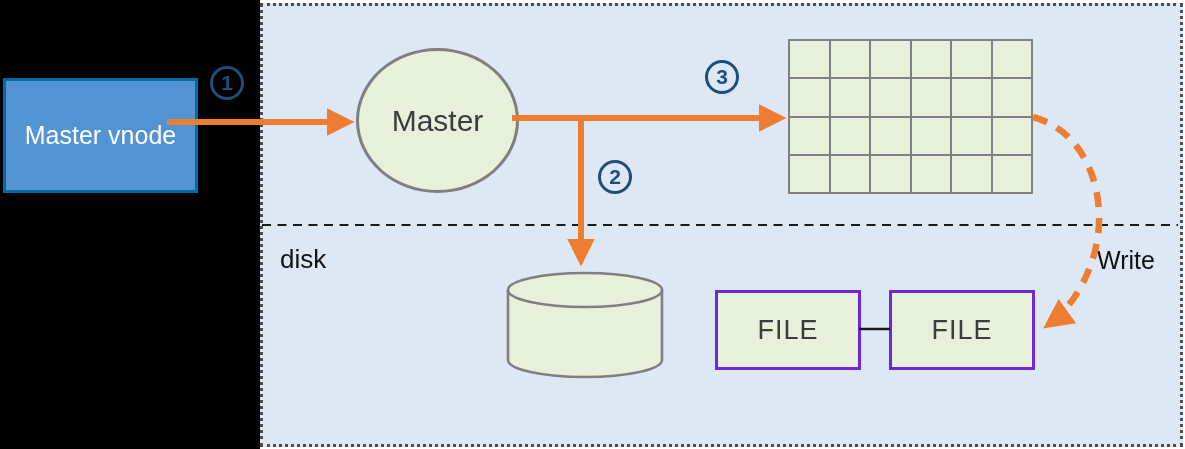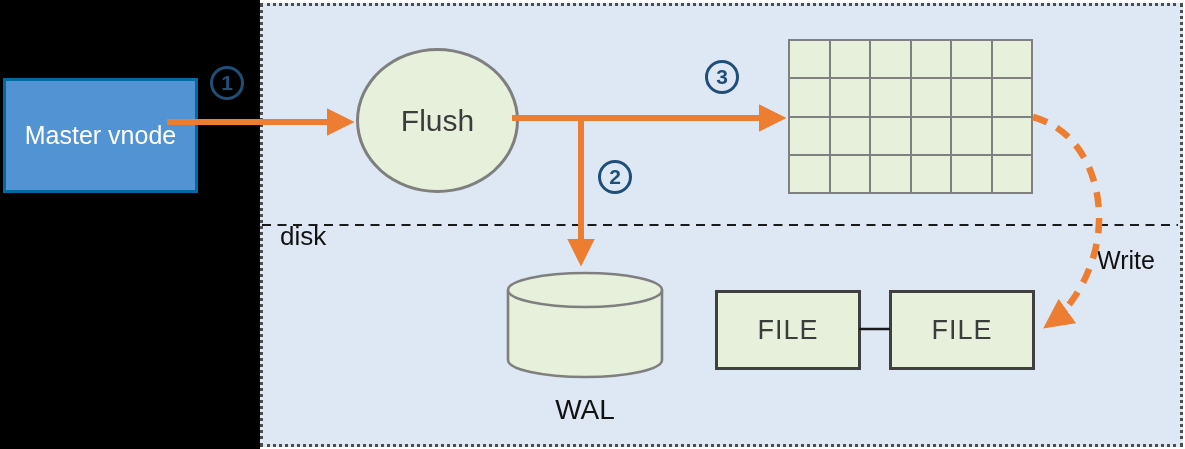--- a/index.html
+++ b/index.html
@@ -26,28 +26,28 @@
                  background:#E6F0DB;border:3px solid #7F7F7F;border-radius:50%;
                  display:flex;align-items:center;justify-content:center;
                  font-size:30px;color:#3C3C3C;}
 
   .memtable{position:absolute;left:788px;top:39px;width:241px;height:151px;
             background:#808080;border:2px solid #808080;
             display:grid;grid-gap:2px;}
   .memtable .cell{background:#E6F0DB;}
 
   .file-box{position:absolute;width:140px;height:74px;background:#E6F0DB;
-            border:3px solid #404040;display:flex;align-items:center;justify-content:center;
+            border:3px solid #6d28d9;display:flex;align-items:center;justify-content:center;
             font-size:27px;color:#3C3C3C;letter-spacing:1px;}
   .file-box.f1{left:715px;top:290px;}
   .file-box.f2{left:889px;top:290px;}
 
   .lbl{position:absolute;color:#111111;white-space:nowrap;}
   .lbl-memory{left:280px;top:194px;font-size:26px;}
-  .lbl-disk{left:280px;top:221px;font-size:26px;}
+  .lbl-disk{left:280px;top:244px;font-size:26px;}
   .lbl-wal{left:505px;top:394px;width:160px;text-align:center;font-size:28px;}
   .lbl-flush{left:1097px;top:246px;font-size:25px;}
   .lbl-slave{right:25px;top:402px;font-size:27px;}
 
   .wal-svg{position:absolute;left:505px;top:268px;}
 
   .overlay{position:absolute;left:0;top:0;z-index:5;pointer-events:none;}
 </style>
 </head>
 <body>
@@ -66,21 +66,21 @@
     <span>1</span>
   </div>
   <div class="badge b2">
     <span>2</span>
   </div>
   <div class="badge b3">
     <span>3</span>
   </div>
 
   <div class="write-ellipse">
-    <span>Flush</span>
+    <span>Master</span>
   </div>
 
   <div class="memtable" style="grid-template-columns: repeat(6, 1fr); grid-template-rows: repeat(4, 1fr);">
       <div class="cell"></div>
       <div class="cell"></div>
       <div class="cell"></div>
       <div class="cell"></div>
       <div class="cell"></div>
       <div class="cell"></div>
       <div class="cell"></div>
@@ -100,21 +100,20 @@
       <div class="cell"></div>
       <div class="cell"></div>
       <div class="cell"></div>
       <div class="cell"></div>
     </div>
 
   <svg class="wal-svg" width="160" height="114" viewBox="0 0 160 114">
     <path d="M3,22 V92 A77 17 0 0 0 157 92 V22" fill="#E6F0DB" stroke="#7F7F7F" stroke-width="2.6"></path>
     <ellipse cx="80" cy="22" rx="77" ry="17" fill="#E6F0DB" stroke="#7F7F7F" stroke-width="2.6"></ellipse>
   </svg>
-  <div class="lbl lbl-wal">WAL</div>
 
   <div class="file-box f1">
     <span>FILE</span>
   </div>
   <div class="file-box f2">
     <span>FILE</span>
   </div>
 
   <div class="lbl lbl-disk">disk</div>
   <div class="lbl lbl-flush">Write</div>

